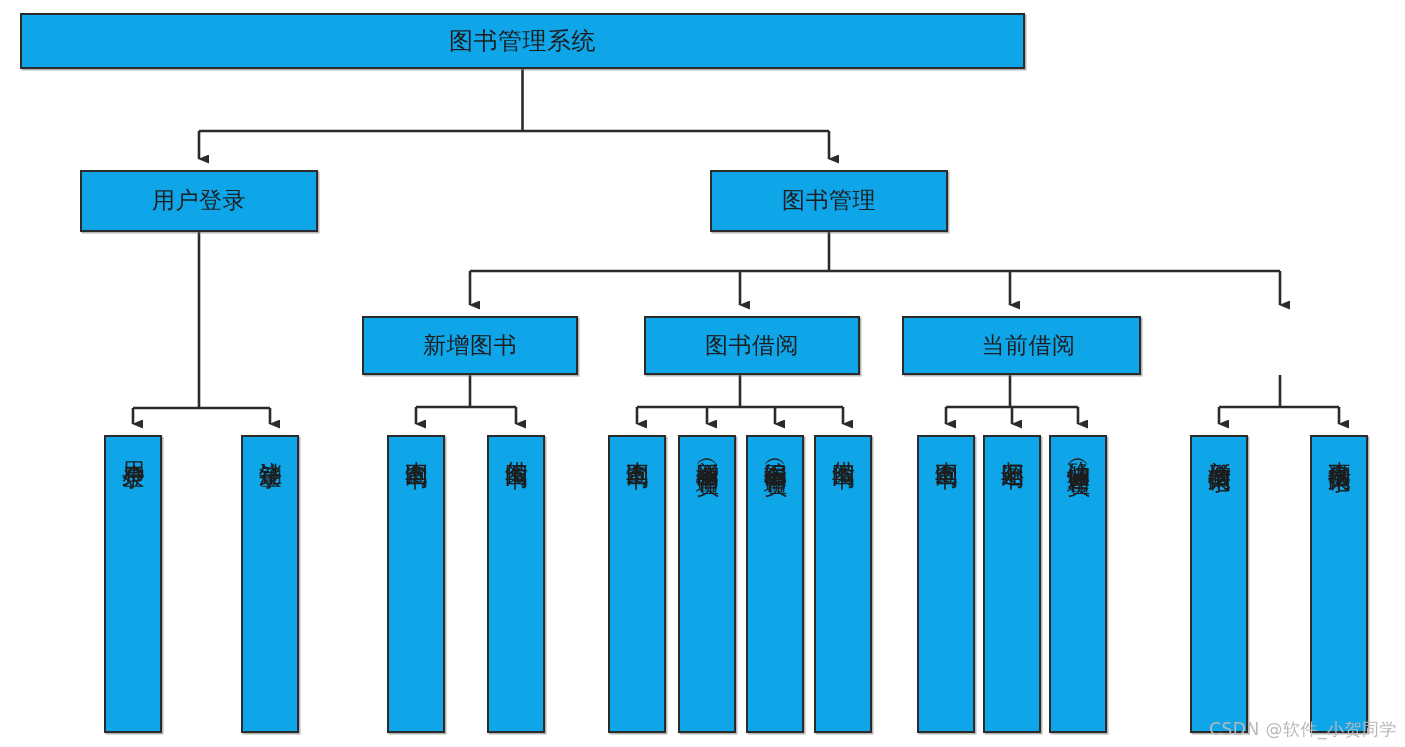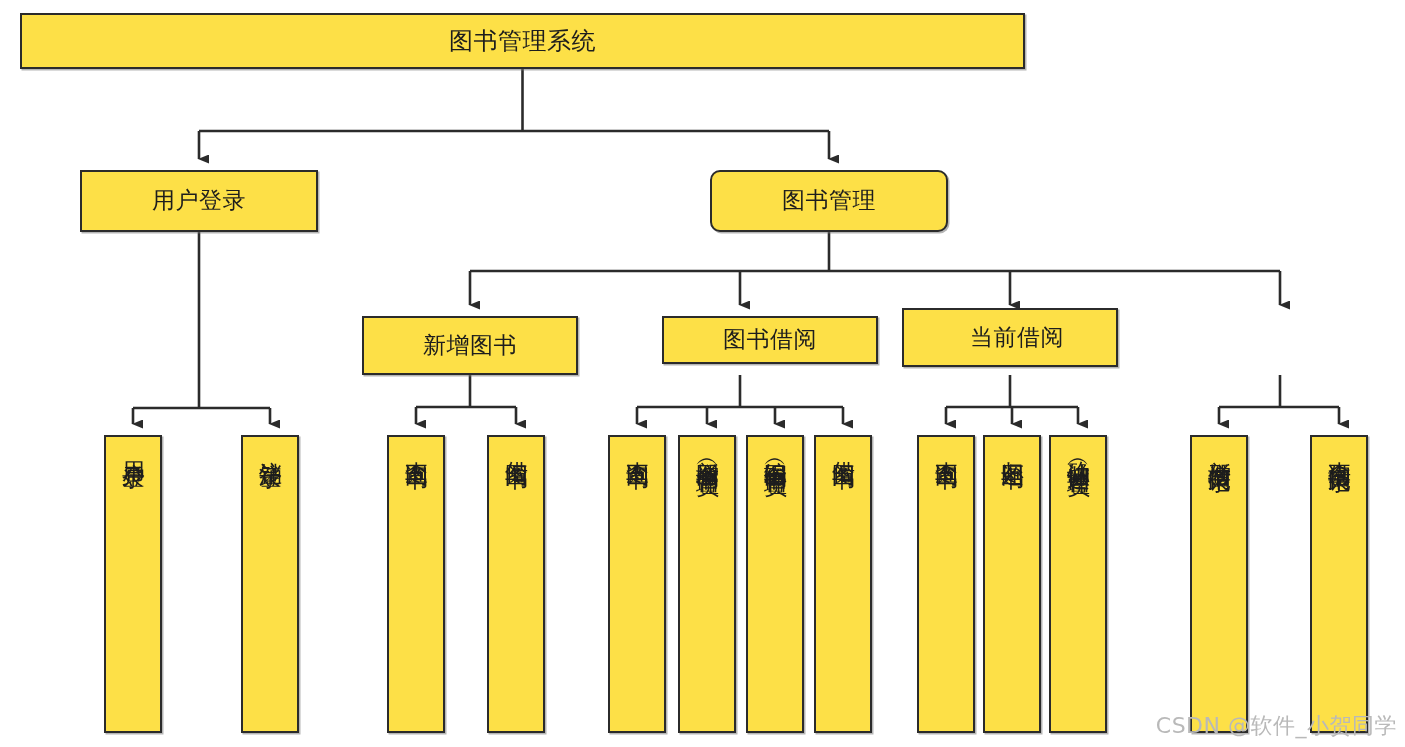--- a/index.html
+++ b/index.html
@@ -22,21 +22,21 @@
     position: absolute;
     left: 0;
     top: 0;
     width: 1405px;
     height: 747px;
     pointer-events: none;
   }
   .node {
     position: absolute;
     box-sizing: border-box;
-    background: #fde047;
+    background: #0ea5e9;
     border: 2.5px solid #2b2b2b;
     box-shadow: 1.5px 1.5px 0 0 rgba(120,120,120,0.55);
     display: flex;
     align-items: center;
     justify-content: center;
     color: #1d1d1d;
   }
   .node .label {
     display: block;
     text-align: center;
@@ -58,21 +58,21 @@
     font-size: 23px;
     line-height: 1.12;
     letter-spacing: 2px;
     white-space: nowrap;
   }
   .node.root .label { font-size: 24px; }
   #watermark {
     position: absolute;
     right: 8px;
     bottom: 6px;
-    font-size: 22px;
+    font-size: 17px;
     color: #b9b9b9;
     white-space: nowrap;
     letter-spacing: 0.5px;
   }
 </style>
 </head>
 <body>
 
 <div id="diagram-root">
 
@@ -119,31 +119,31 @@
       </g>
   </svg>
 
   <div class="node horizontal root" style="left: 20px; top: 13px; width: 1005px; height: 56px;">
     <span class="label">图书管理系统</span>
   </div>
 
   <div class="node horizontal" style="left: 80px; top: 170px; width: 238px; height: 62px;">
     <span class="label">用户登录</span>
   </div>
-  <div class="node horizontal" style="left: 710px; top: 170px; width: 238px; height: 62px; border-radius: 10px;">
+  <div class="node horizontal" style="left: 710px; top: 170px; width: 238px; height: 62px;">
     <span class="label">图书管理</span>
   </div>
 
   <div class="node horizontal" style="left: 362px; top: 316px; width: 216px; height: 59px;">
     <span class="label">新增图书</span>
   </div>
-  <div class="node horizontal" style="left: 662px; top: 316px; width: 216px; height: 48px;">
+  <div class="node horizontal" style="left: 644px; top: 316px; width: 216px; height: 59px;">
     <span class="label">图书借阅</span>
   </div>
-  <div class="node horizontal" style="left: 902px; top: 308px; width: 216px; height: 59px; padding-left: 14px;">
+  <div class="node horizontal" style="left: 902px; top: 316px; width: 239px; height: 59px; padding-left: 14px;">
     <span class="label">当前借阅</span>
   </div>
 
   <div class="node vertical" style="left: 104px; top: 435px; width: 58px; height: 298px;">
     <span class="label">用户登录</span>
   </div>
   <div class="node vertical" style="left: 241px; top: 435px; width: 58px; height: 298px;">
     <span class="label">注销登录</span>
   </div>
 

